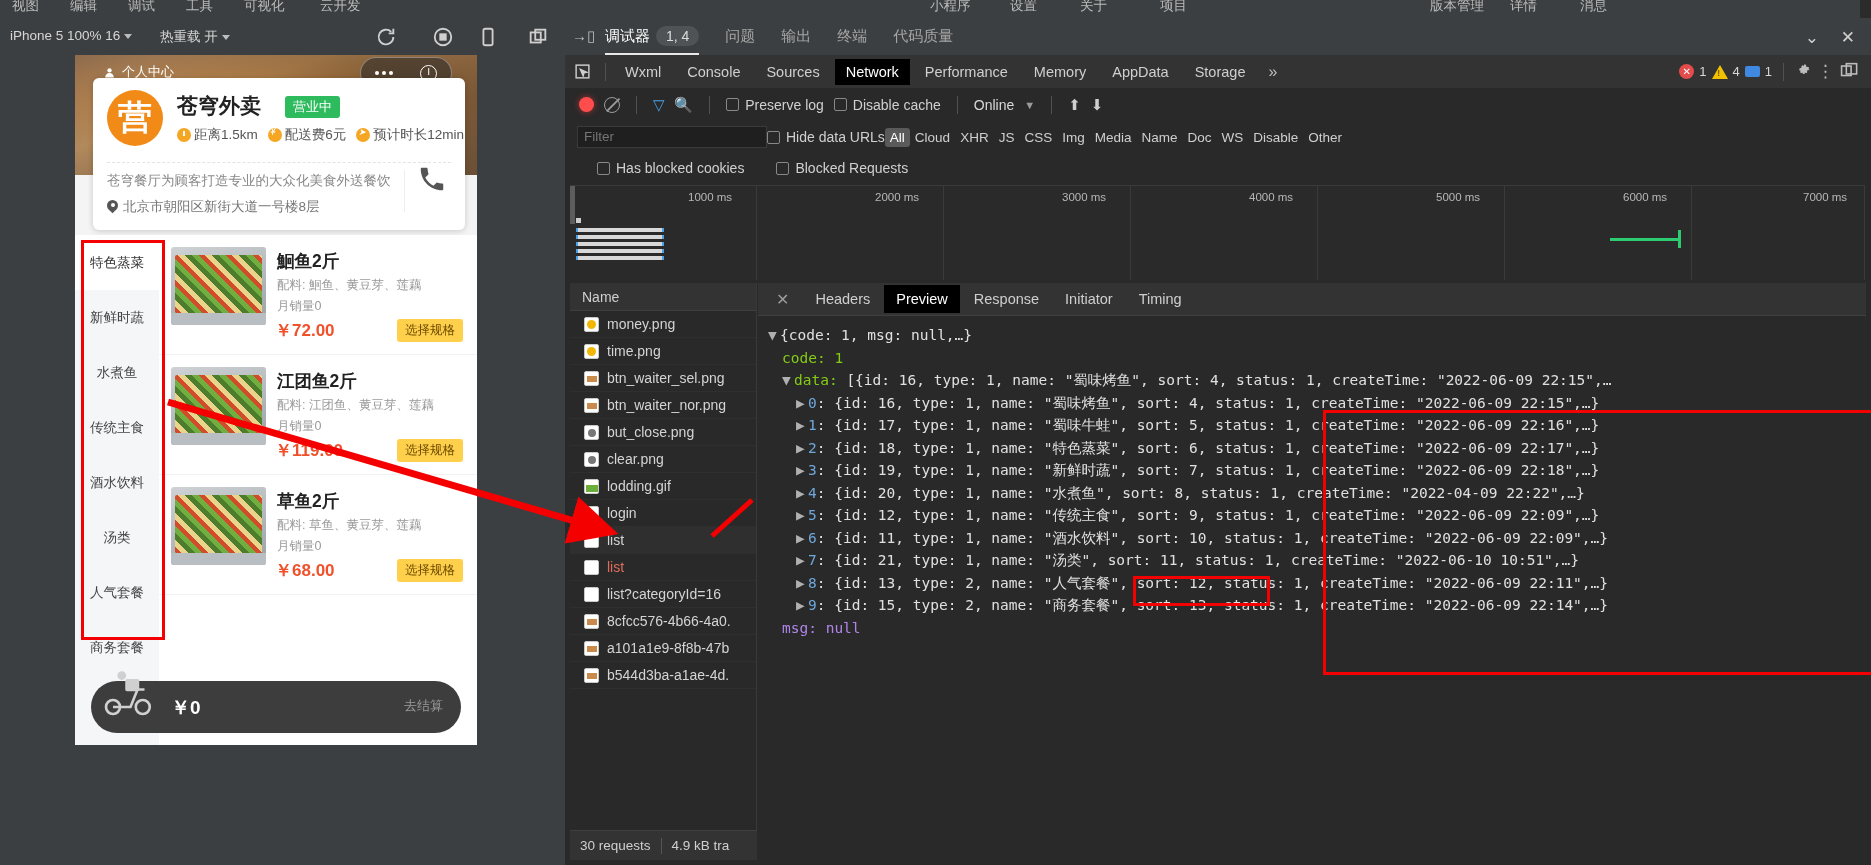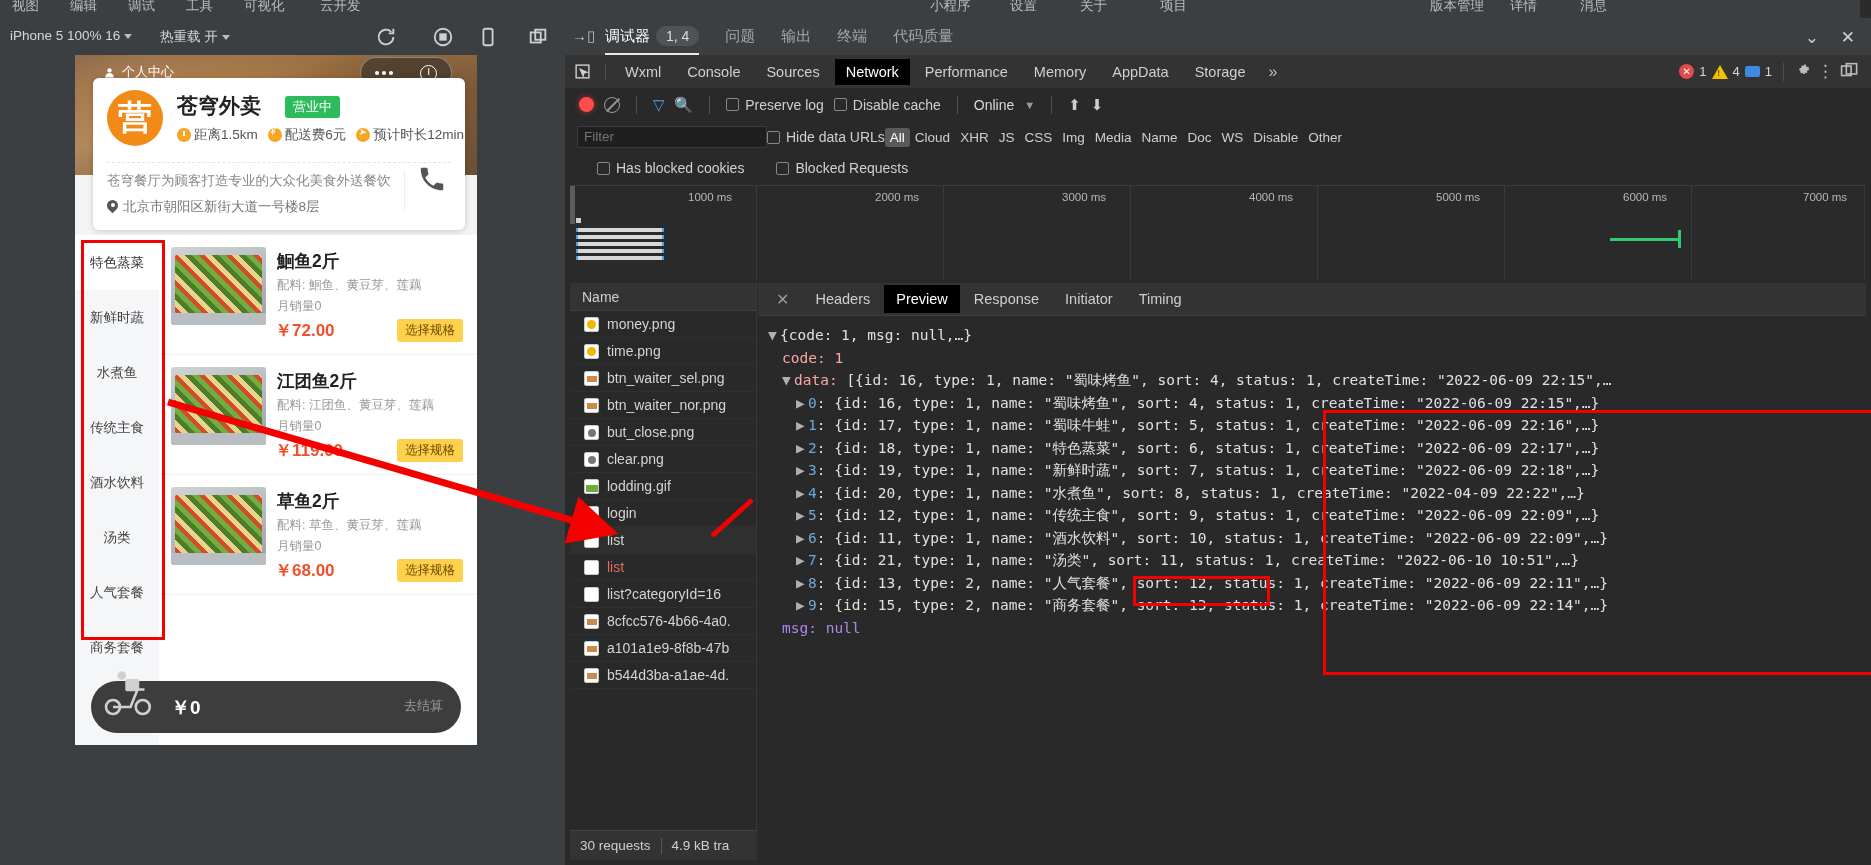--- a/index.html
+++ b/index.html
@@ -211,21 +211,21 @@
              border-bottom:1px solid #3f3f3f; }
   .detTabs .x { color:#9a9a9a; font-size:16px; padding: 0 12px; }
   .dtab { font-size:14.5px; color:#cfcfcf; padding: 6px 12px; }
   .dtab.act { background:#000; color:#fff; }
 
   .json { position:absolute; left: 0; top: 33px; right:0; bottom:0; padding: 8px 0 0 10px;
           font-family: "DejaVu Sans Mono", "Liberation Mono", monospace; font-size: 14.5px; color:#e0e0e0;
           overflow:hidden; white-space: nowrap; }
   .jline { height: 22.5px; line-height: 22.5px; }
   .tri { color:#b0b0b0; display:inline-block; width: 12px; }
-  .k-blue { color:#fca5a5; }
+  .k-blue { color:#84cc16; }
   .k-purple { color:#b084e8; }
   .k-idx { color:#6fa8dc; }
   .indent1 { padding-left: 14px; }
   .indent2 { padding-left: 28px; }
 
   .jsonbox { position:absolute; left: 758px; top: 355px; width: 810px; height: 265px;
              border: 3px solid #f40000; pointer-events:none; }
   .listbox { position:absolute; left: 568px; top: 521px; width: 137px; height: 30px;
              border: 3px solid #f40000; pointer-events:none; }
 

